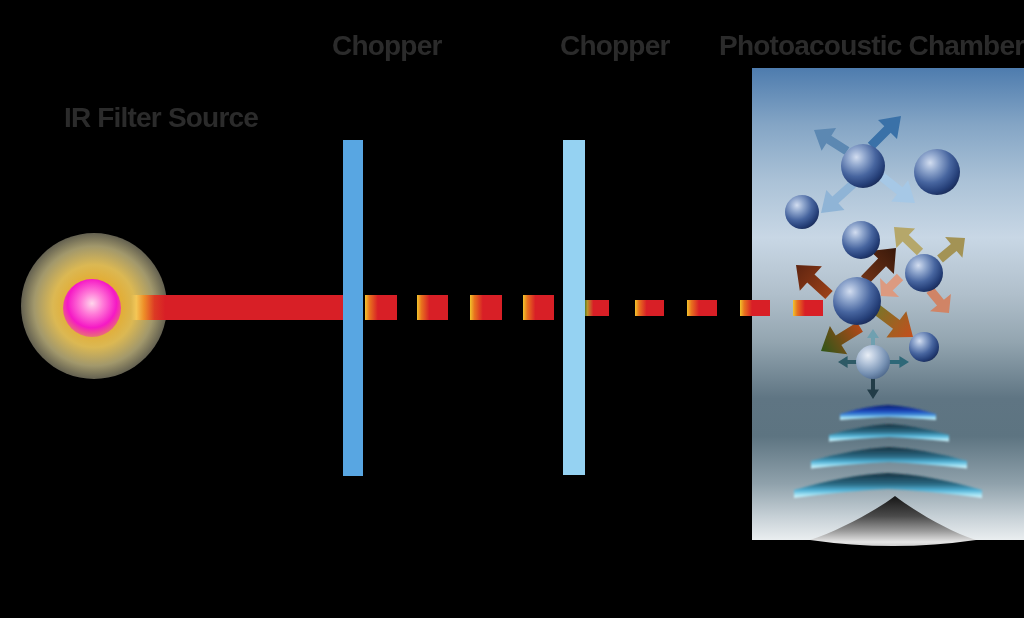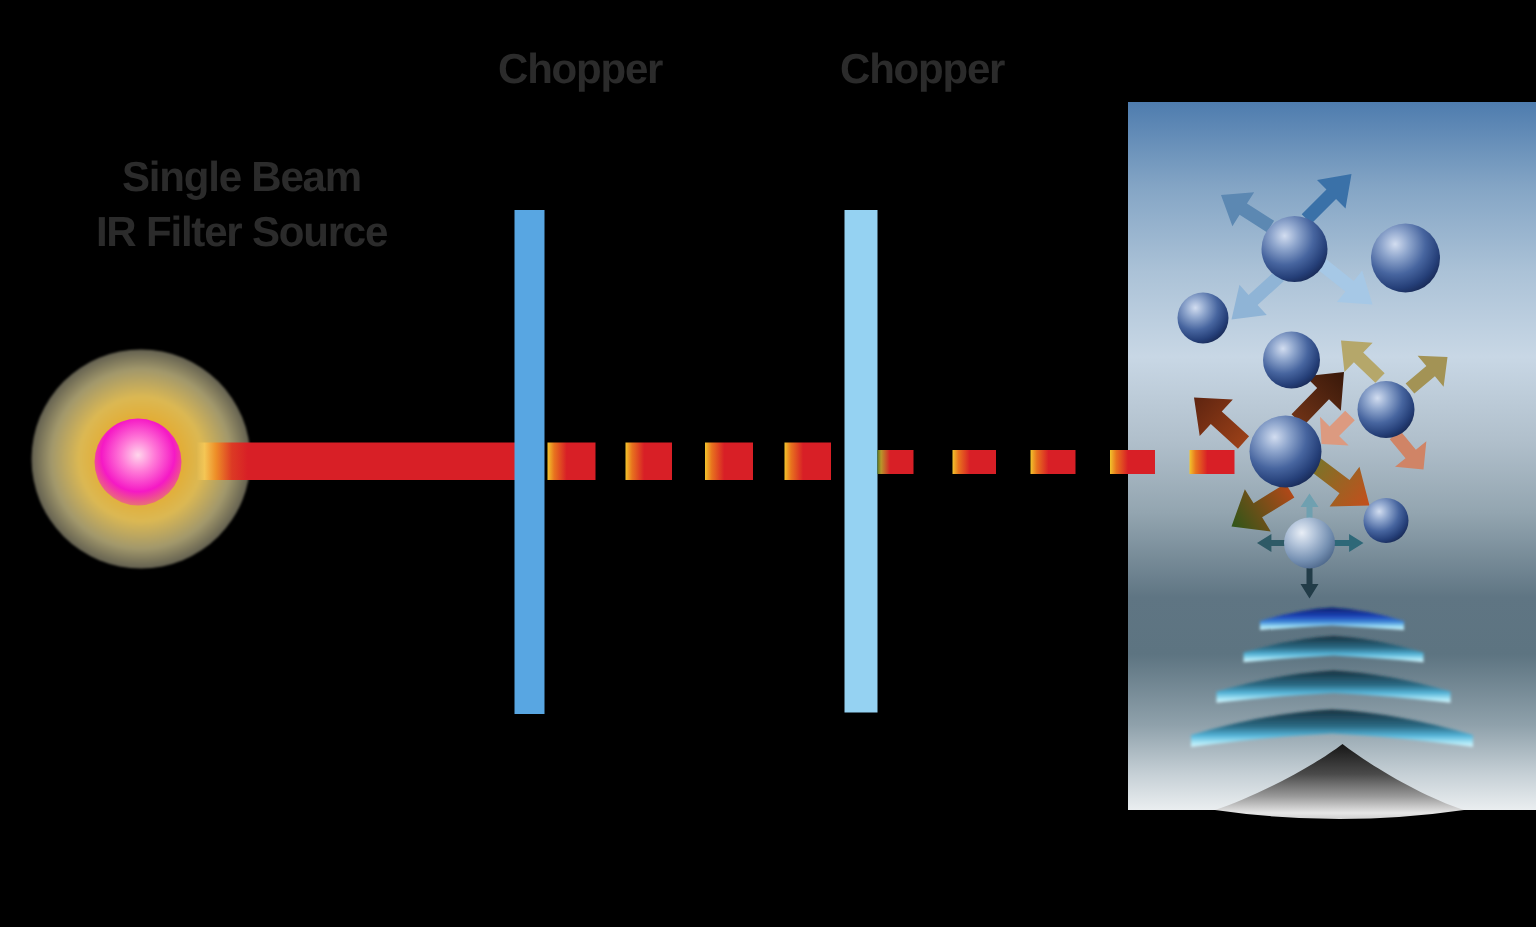--- a/index.html
+++ b/index.html
@@ -46,23 +46,23 @@
   }
   svg.overlay{position:absolute;left:0;top:0;pointer-events:none;}
 </style>
 </head>
 <body>
 
 <div class="stage" style="--background: #000000; --label_text: #2b2b2b; --chopper_bar: #58a6e2; --filter_bar: #95d2f2; --beam_red: #d81f26; --beam_hot: #f2c42c; --sphere_dark: #14224a; --wave_blue: #1c44b8; --wave_cyan: #55b4d8; --mic_silver: #e6e6e6;">
 
   <div class="lbl" style="left:317px;top:31px">Chopper</div>
   <div class="lbl" style="left:545px;top:31px">Chopper</div>
+  <div class="lbl" style="left:704px;top:31px">Photoacoustic Chamber</div>
 
   <div class="lbl src" style="left:38px;top:99px">
-    <div>Single Beam</div>
     <div>IR Filter Source</div>
   </div>
 
 
   <div class="chamber" style="left: 737px; top: 68px; width: 273px; height: 472px;"></div>
 
   <div class="orb-glow" style="left: 6px; top: 233px; width: 146px; height: 146px;"></div>
   <div class="orb-core" style="left: 48px; top: 279px; width: 58px; height: 58px;"></div>
 
   <div class="beam" style="left: 116px; top: 295px; width: 214px; height: 25px;"></div>

